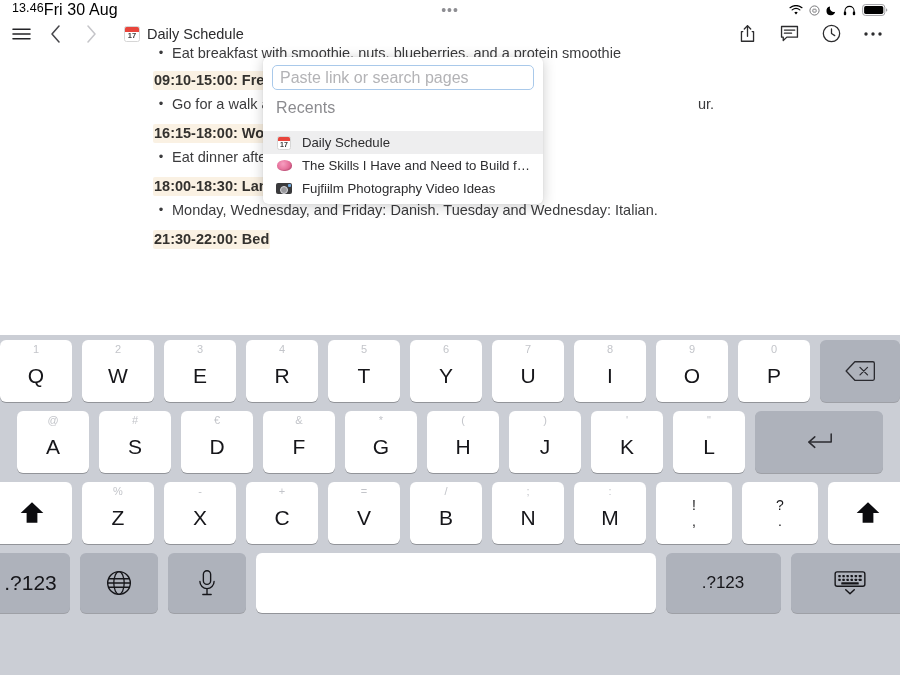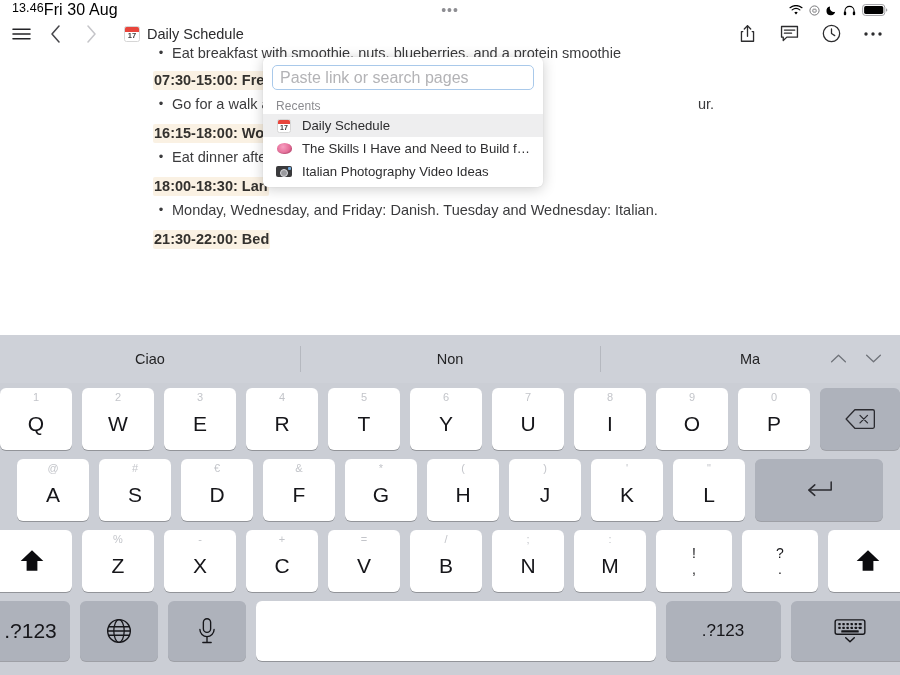--- a/index.html
+++ b/index.html
@@ -165,23 +165,23 @@
     background: #fff;
     font-size: 16px;
     font-family: "Liberation Sans", sans-serif;
     color: #222;
     padding: 0 7px;
     outline: none;
     caret-color: #3478f6;
   }
   .link-input::placeholder { color: #b3b3b6; }
   .recents-label {
-    font-size: 12px;
+    font-size: 16px;
     color: #8b8b8f;
-    padding: 3px 0 1px 13px;
+    padding: 3px 0 14px 13px;
     letter-spacing: .1px;
   }
   .recent-item {
     display: flex;
     align-items: center;
     gap: 10px;
     height: 23px;
     padding: 0 12px 0 13px;
     font-size: 13.2px;
     color: #2d2d2f;
@@ -399,21 +399,21 @@
       </span>
     </div>
   </div>
 
   <div class="content">
     <div class="partial-line">
       <span class="bullet-dot">•</span>
       <span>Eat breakfast with smoothie, nuts, blueberries, and a protein smoothie</span>
     </div>
     <div class="doc" id="doc-blocks" style="padding-top:14px;">
-        <div class="line-heading"><span class="hl">07:30-15:00: Fre</span></div>
+        <div class="line-heading"><span class="hl">09:10-15:00: Fre</span></div>
         <div class="bullet-line">
           <span class="bullet-dot">•</span>
           <span>Go for a walk a</span>
           <span style="margin-left: auto; padding-right: 36px; text-align: right;">ur.</span>
         </div>
         <div class="line-heading"><span class="hl">16:15-18:00: Wor</span></div>
         <div class="bullet-line">
           <span class="bullet-dot">•</span>
           <span>Eat dinner afte</span>
         </div>
@@ -444,43 +444,26 @@
         <div class="recent-item">
           <span class="recent-emoji">
             <span class="emoji-brain"></span>
           </span>
           <span class="recent-label">The Skills I Have and Need to Build for P...</span>
         </div>
         <div class="recent-item">
           <span class="recent-emoji">
             <span class="emoji-camera"></span>
           </span>
-          <span class="recent-label">Italian Photography Video Ideas</span>
+          <span class="recent-label">Fujfiilm Photography Video Ideas</span>
         </div>
       </div>
   </div>
 
   <div class="keyboard">
-    <div class="suggest-bar">
-      <div class="suggest-cell">Ciao</div>
-      <div class="suggest-cell">Non</div>
-      <div class="suggest-cell">Ma</div>
-      <div class="suggest-arrows">
-        <span>
-          <svg width="17" height="11" viewBox="0 0 18 12">
-              <path d="M1.5 9.5L9 2.5l7.5 7" stroke="#6f7279" stroke-width="1.4" fill="none" stroke-linecap="round" stroke-linejoin="round"></path>
-            </svg>
-        </span>
-        <span>
-          <svg width="17" height="11" viewBox="0 0 18 12">
-              <path d="M1.5 2.5L9 9.5l7.5-7" stroke="#6f7279" stroke-width="1.4" fill="none" stroke-linecap="round" stroke-linejoin="round"></path>
-            </svg>
-        </span>
-      </div>
-    </div>
     <div id="key-rows">
         <div class="krow r1">
           <div class="key ">
             <span class="sub">1</span>
             <span class="main">Q</span>
           </div>
           <div class="key ">
             <span class="sub">2</span>
             <span class="main">W</span>
           </div>

